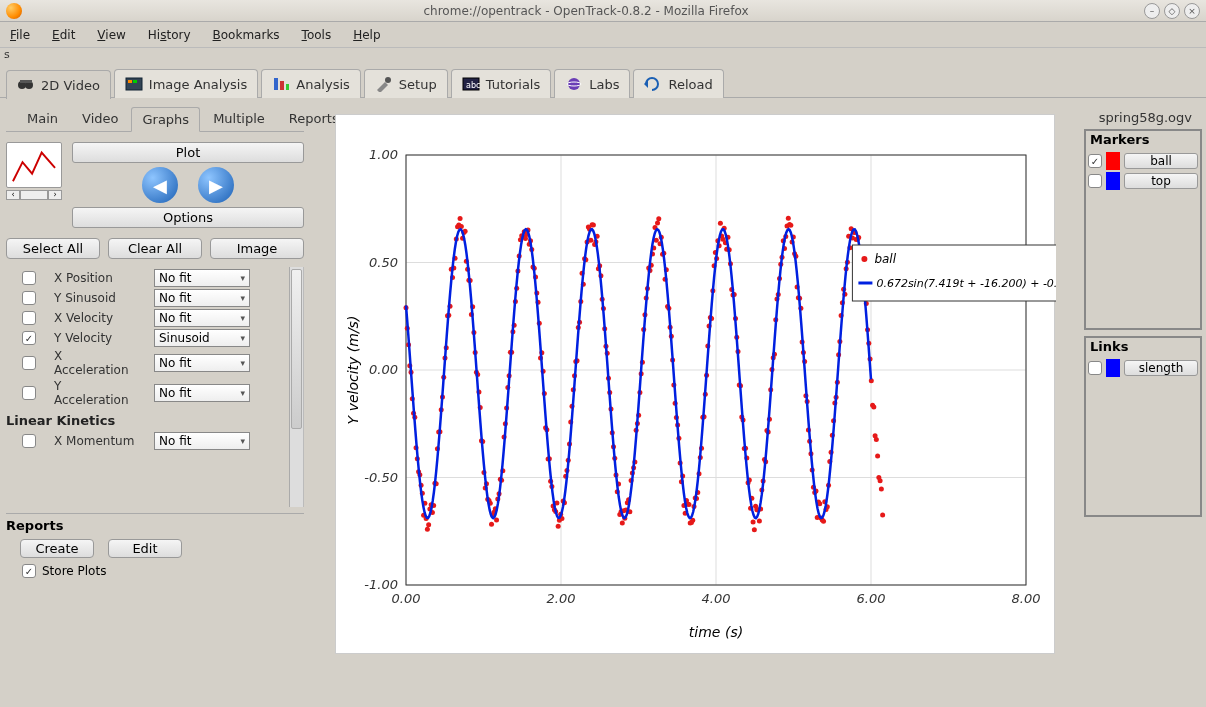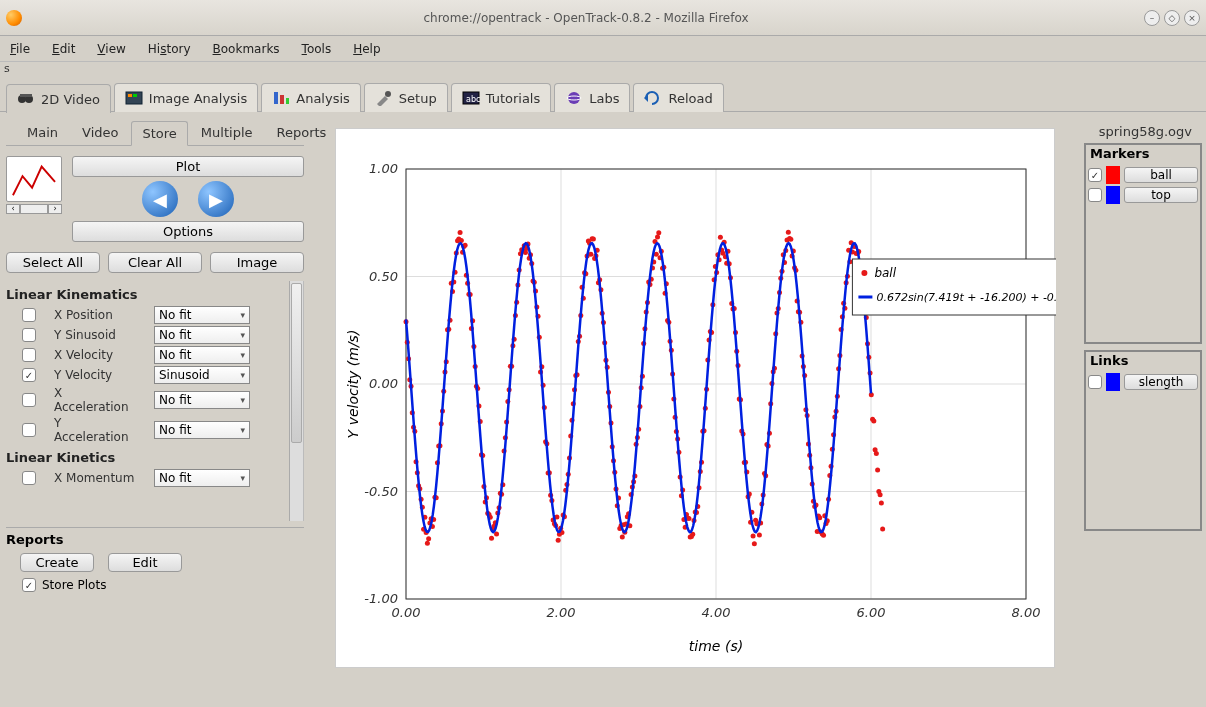--- a/index.html
+++ b/index.html
@@ -1,18 +1,18 @@
 <!DOCTYPE html>
 <html><head>
 <meta charset="utf-8">
 <style>
   * { box-sizing: border-box; margin: 0; padding: 0; }
   body { font-family: "DejaVu Sans", Arial, sans-serif; font-size: 12px; background: #d4d0c8; width: 1206px; height: 707px; overflow: hidden; }
 
-  .titlebar { height: 36px; background: linear-gradient(#e8e5df,#d8d4cc); display: flex; align-items: center; padding: 0 6px; border-bottom: 1px solid #aaa; }
+  .titlebar { height: 22px; background: linear-gradient(#e8e5df,#d8d4cc); display: flex; align-items: center; padding: 0 6px; border-bottom: 1px solid #aaa; }
   .titlebar .ffx { width: 16px; height: 16px; background: radial-gradient(circle at 30% 30%, #ffcc66, #ff8c00 60%, #cc5500); border-radius: 50%; margin-right: 10px; }
   .titlebar .title { flex: 1; text-align: center; color: #555; font-size: 12px; }
   .titlebar .wbtn { width: 16px; height: 16px; border-radius: 50%; border: 1px solid #999; margin-left: 4px; background: #eee; display: flex; align-items: center; justify-content: center; font-size: 9px; color: #555; }
 
   .menubar { height: 26px; display: flex; align-items: center; padding: 2px 10px; background: #d4d0c8; border-bottom: 1px solid #bbb; }
   .menubar span { margin-right: 22px; color: #222; }
   .menubar span u { text-decoration: underline; }
 
   .small-text { font-size: 11px; padding-left: 4px; color: #333; }
 
@@ -155,21 +155,21 @@
 </div>
 <div class="toolbar-divider"></div>
 
 <div class="app-body">
 
   <div class="left-panel">
     <div class="subtab-row">
       <div class="subtabs">
         <div class="subtab">Main</div>
         <div class="subtab">Video</div>
-        <div class="subtab active">Store</div>
+        <div class="subtab active">Graphs</div>
         <div class="subtab">Multiple</div>
         <div class="subtab">Reports</div>
       </div>
     </div>
 
     <div class="plot-controls">
       <div>
         <div class="chart-icon-box">
           <svg viewBox="0 0 56 46">
               <polyline points="6,40 16,20 26,32 36,10 50,26" fill="none" stroke="#c00" stroke-width="2"></polyline>
@@ -191,21 +191,20 @@
       </div>
     </div>
 
     <div class="three-btn-row">
       <div class="smbtn">Select All</div>
       <div class="smbtn">Clear All</div>
       <div class="smbtn">Image</div>
     </div>
 
     <div class="scroll-area">
-      <div class="section-head">Linear Kinematics</div>
       <div id="kin-rows">
           <div class="kin-row">
             <span class="chk"></span>
     <span class="kin-label">X Position</span>
     <span class="fitsel">
               <span>No fit</span>
               <span class="caret">▾</span>
             </span>
           </div>
           <div class="kin-row">

